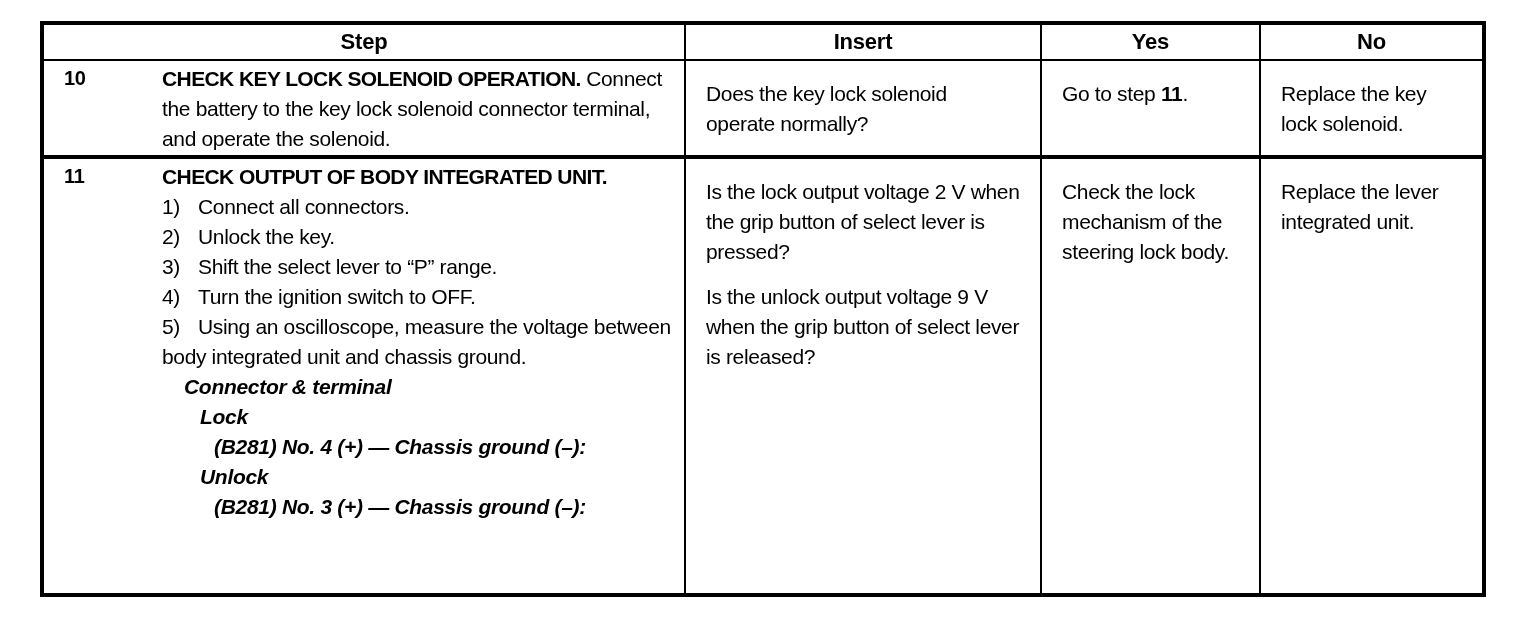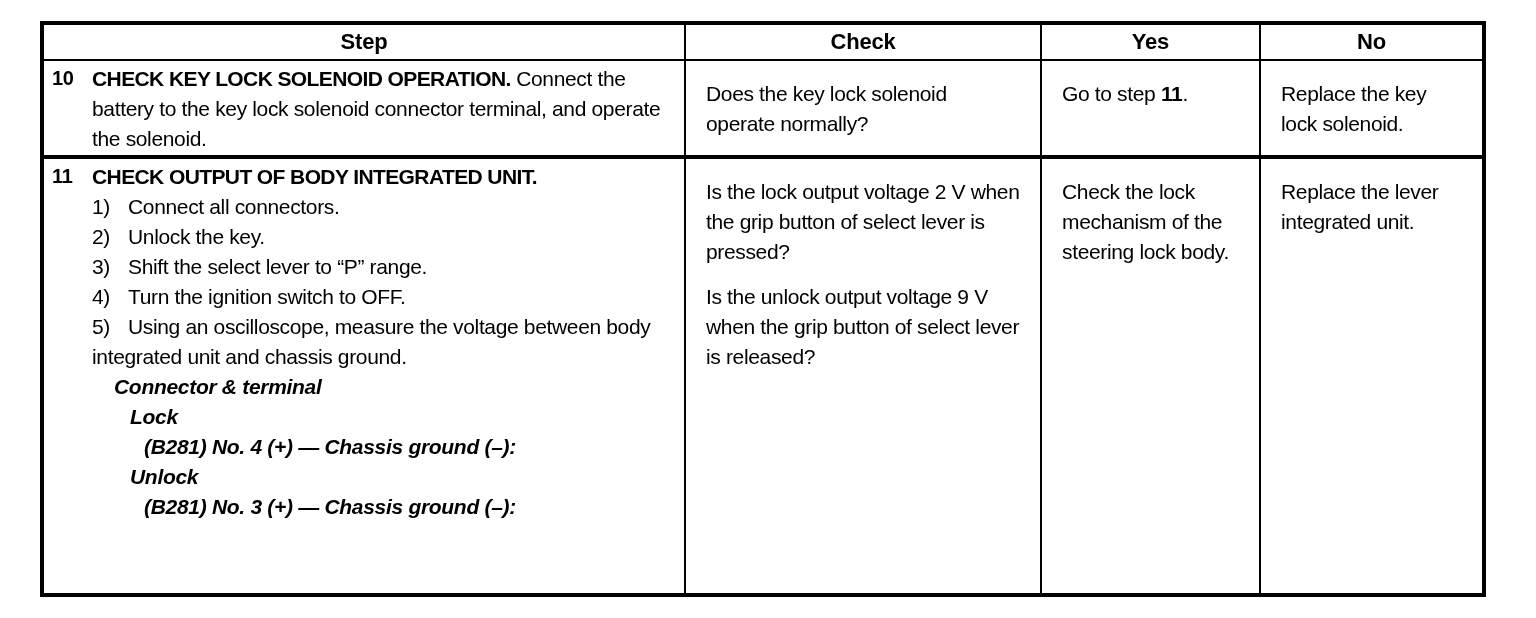--- a/index.html
+++ b/index.html
@@ -64,29 +64,29 @@
 
   tr.row-11 > td { border-top: 4px solid #000; }
 
   
   .step-cell {
     position: relative;
     height: 100%;
   }
   .step-num {
     position: absolute;
-    left: 8px;
+    left: 20px;
     top: 3px;
     font-size: 20px;
     font-weight: bold;
     line-height: 28px;
     letter-spacing: -0.3px;
   }
   .step-body {
-    margin-left: 48px;
+    margin-left: 118px;
     padding-top: 3px;
     padding-right: 6px;
     font-size: 21px;
     line-height: 30px;
     letter-spacing: -0.35px;
   }
   .step-title {
     font-weight: bold;
     letter-spacing: -0.6px;
   }
@@ -138,21 +138,21 @@
     <colgroup>
       <col class="c-step">
       <col class="c-check">
       <col class="c-yes">
       <col class="c-no">
     </colgroup>
 
     <thead>
       <tr>
         <th>Step</th>
-        <th>Check</th>
+        <th>Insert</th>
         <th>Yes</th>
         <th>No</th>
       </tr>
     </thead>
 
     <tbody>
 
       <tr class="row-10">
         <td>
           <div class="step-cell">

